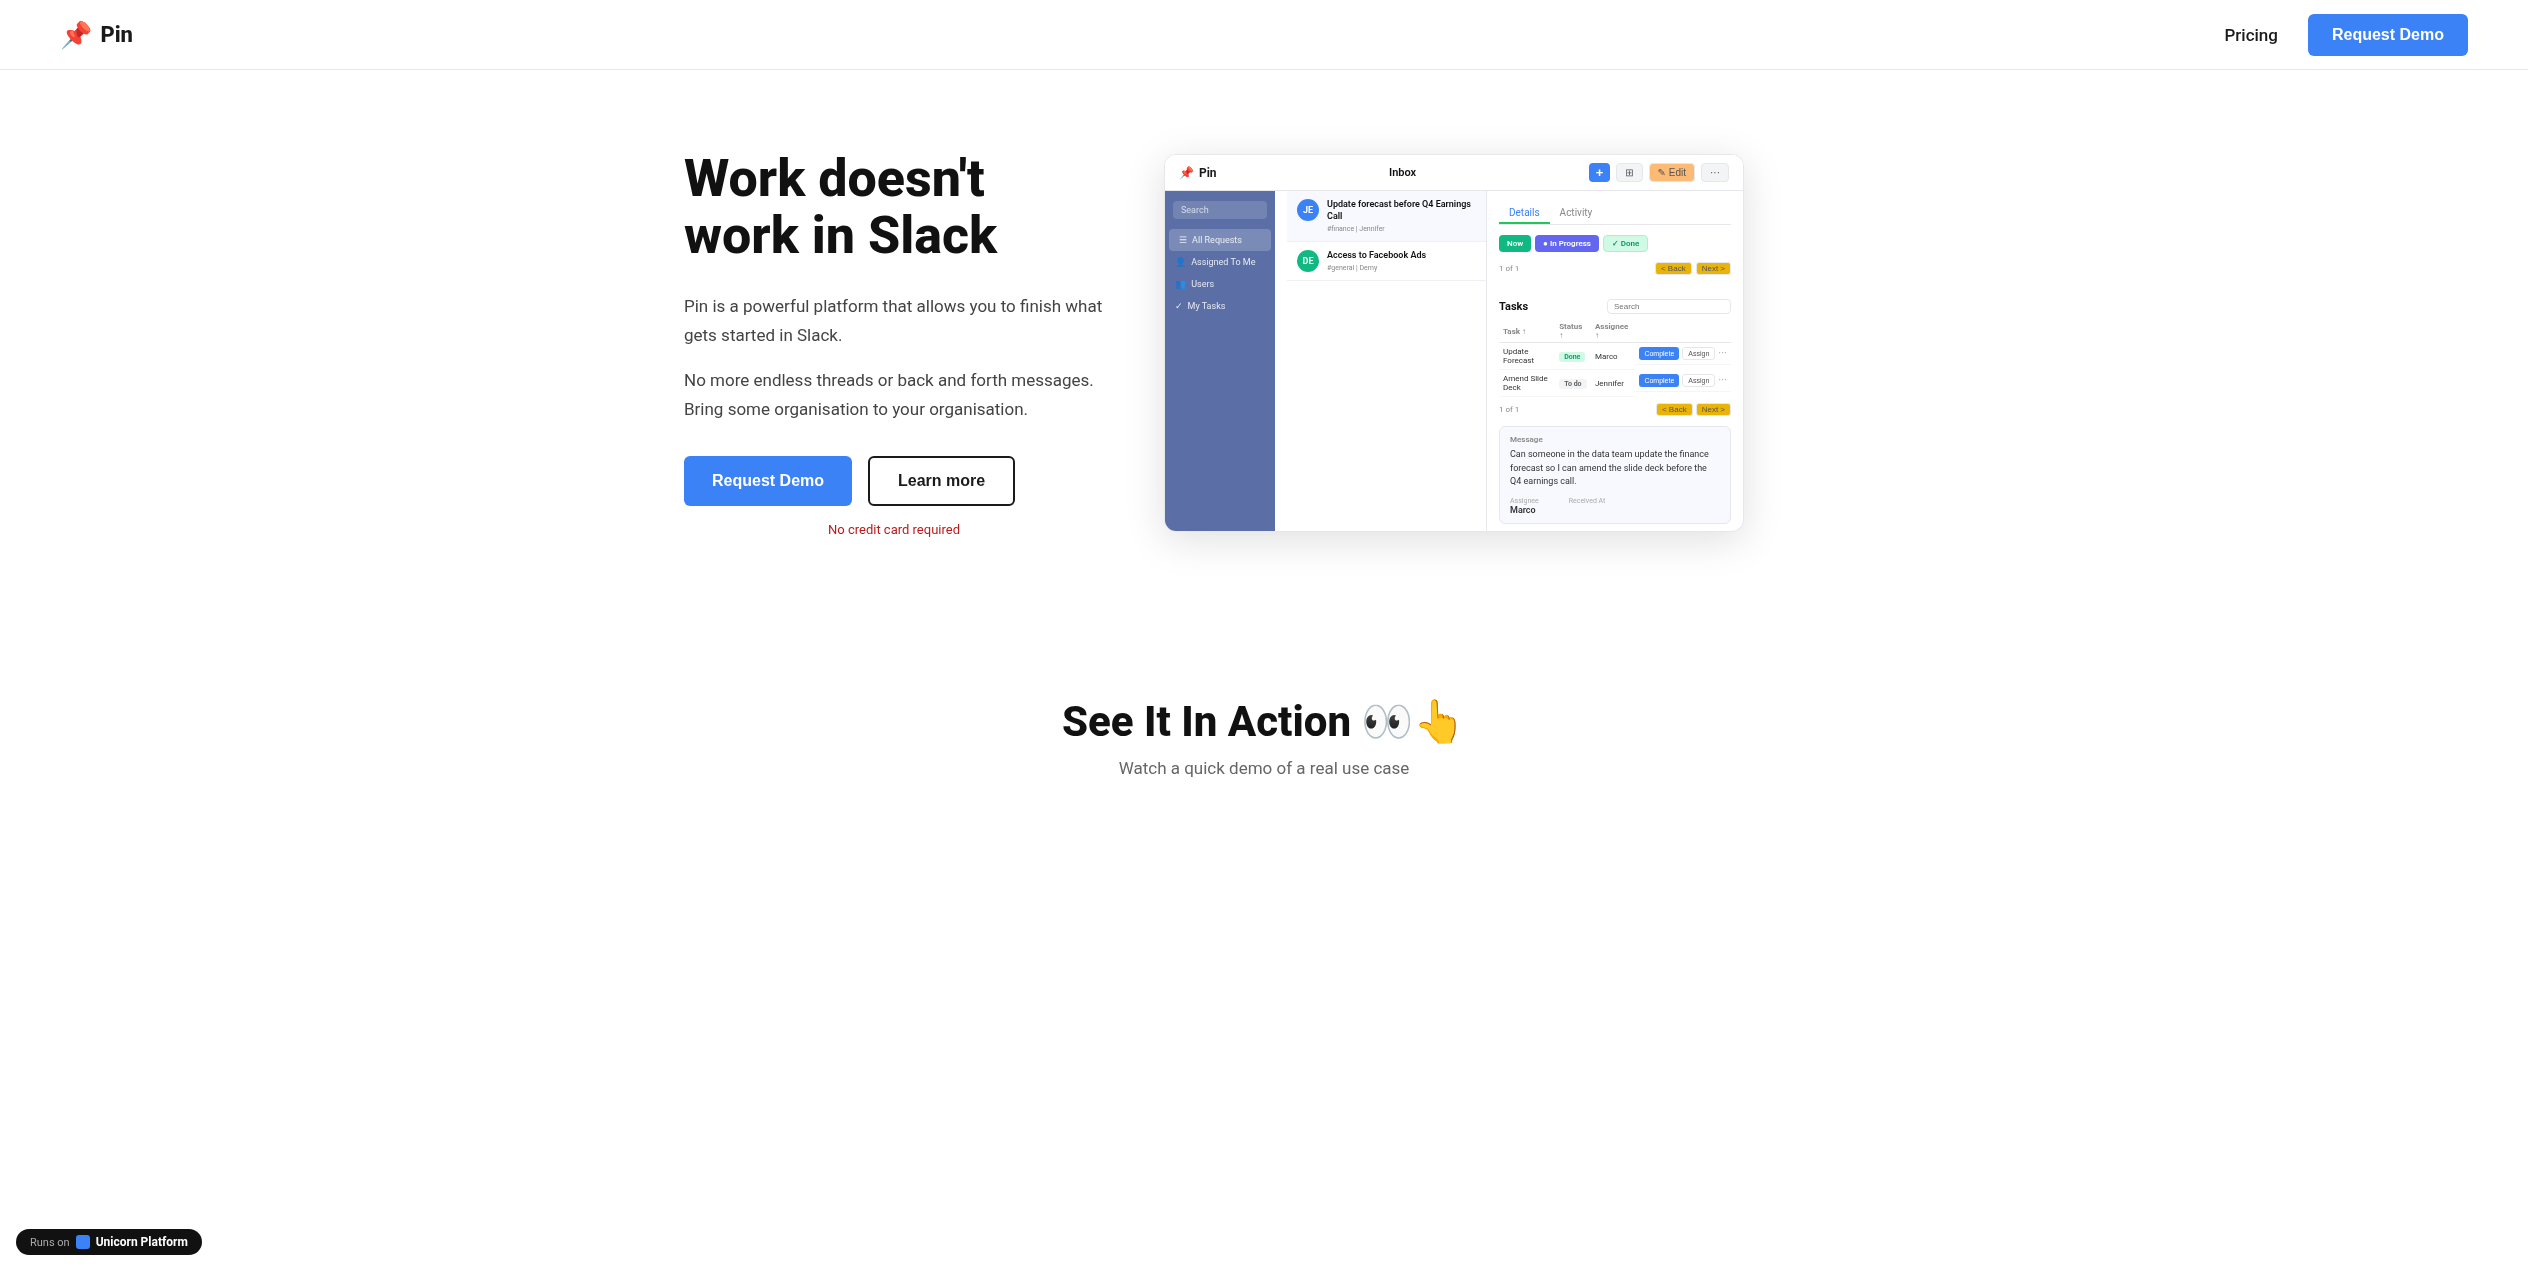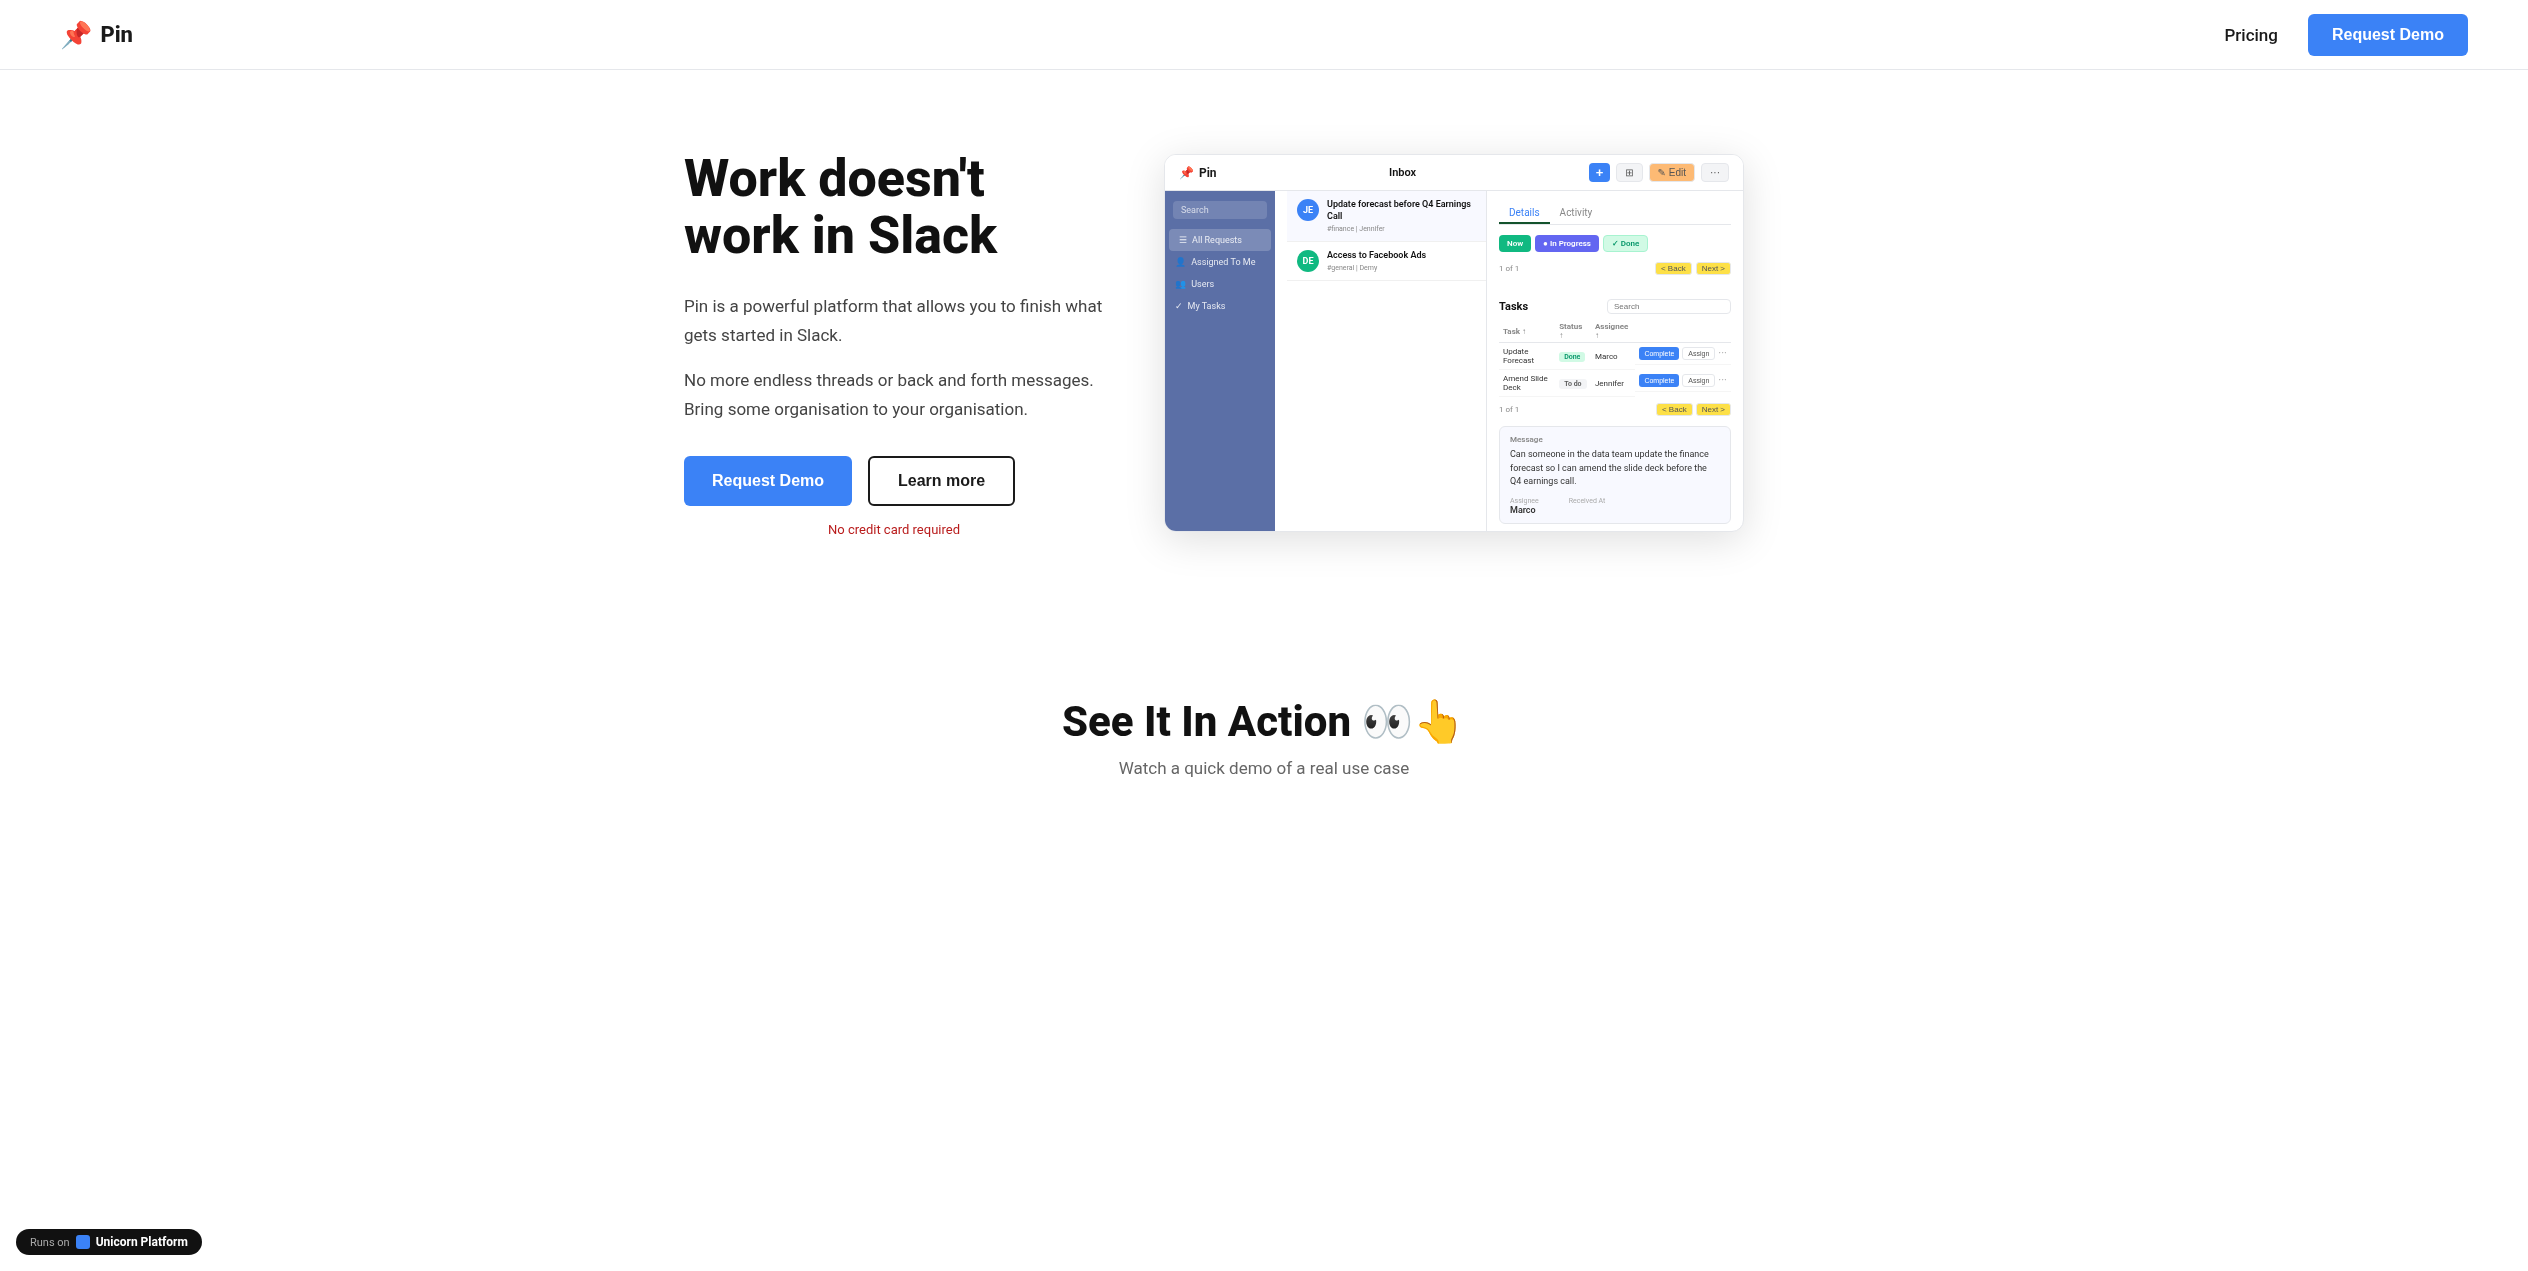--- a/index.html
+++ b/index.html
@@ -81,21 +81,21 @@
       display: flex; align-items: center; justify-content: center; font-size: 9px; font-weight: 700; color: #fff;
     }
     .avatar-blue { background: #3b82f6; }
     .avatar-green { background: #10b981; }
     .request-info { flex: 1; min-width: 0; }
     .request-title { font-size: 9px; font-weight: 600; color: #111; line-height: 1.3; }
     .request-tags { font-size: 7px; color: #888; margin-top: 2px; }
     .detail-panel { flex: 1; overflow-y: auto; padding: 12px; }
     .detail-tabs { display: flex; gap: 0; border-bottom: 1px solid #e5e7eb; margin-bottom: 10px; }
     .detail-tab { font-size: 10px; padding: 4px 10px; color: #888; cursor: pointer; }
-    .detail-tab.active { color: #3b82f6; border-bottom: 2px solid #14532d; }
+    .detail-tab.active { color: #3b82f6; border-bottom: 2px solid #22c55e; }
     .status-bar { display: flex; gap: 4px; margin-bottom: 10px; }
     .status-chip {
       border-radius: 4px; padding: 3px 8px; font-size: 8px; font-weight: 600;
       display: flex; align-items: center; gap: 3px;
     }
     .status-now { background: #10b981; color: #fff; }
     .status-inprogress { background: #6366f1; color: #fff; }
     .status-done { background: #d1fae5; color: #059669; border: 1px solid #a7f3d0; }
 
     .tasks-section { margin-top: 24px; }
@@ -103,21 +103,21 @@
     .tasks-title { font-size: 11px; font-weight: 700; color: #111; }
     .tasks-search { font-size: 8px; color: #aaa; border: 1px solid #e5e7eb; border-radius: 4px; padding: 2px 6px; }
     .tasks-table { width: 100%; border-collapse: collapse; }
     .tasks-table th { font-size: 8px; color: #888; text-align: left; padding: 2px 4px; border-bottom: 1px solid #e5e7eb; }
     .tasks-table td { font-size: 8px; color: #333; padding: 4px 4px; border-bottom: 1px solid #f5f5f5; vertical-align: middle; }
     .task-status-done { background: #d1fae5; color: #059669; border-radius: 3px; padding: 1px 5px; font-size: 7px; font-weight: 600; }
     .task-status-todo { background: #f3f4f6; color: #555; border-radius: 3px; padding: 1px 5px; font-size: 7px; font-weight: 600; }
     .task-btn-complete { background: #3b82f6; color: #fff; border: none; border-radius: 3px; padding: 2px 5px; font-size: 7px; cursor: pointer; }
     .task-btn-assign { background: #fff; color: #555; border: 1px solid #e5e7eb; border-radius: 3px; padding: 2px 5px; font-size: 7px; cursor: pointer; }
     .tasks-pagination { font-size: 8px; color: #888; display: flex; align-items: center; justify-content: space-between; margin-top: 4px; }
-    .tasks-nav-btn { font-size: 8px; color: #555; background: #fde047; border: 1px solid #e5e7eb; border-radius: 3px; padding: 1px 5px; cursor: pointer; }
+    .tasks-nav-btn { font-size: 8px; color: #555; background: #eab308; border: 1px solid #e5e7eb; border-radius: 3px; padding: 1px 5px; cursor: pointer; }
 
     .message-section { margin-top: 10px; }
     .message-box { background: #f8f9ff; border: 1px solid #e5e7eb; border-radius: 6px; padding: 8px 10px; }
     .message-label { font-size: 8px; color: #888; font-weight: 600; margin-bottom: 4px; }
     .message-text { font-size: 9px; color: #333; line-height: 1.5; }
     .message-meta { display: flex; gap: 30px; margin-top: 8px; }
     .message-meta-item { }
     .message-meta-label { font-size: 7px; color: #aaa; }
     .message-meta-value { font-size: 9px; color: #333; font-weight: 600; }
 

